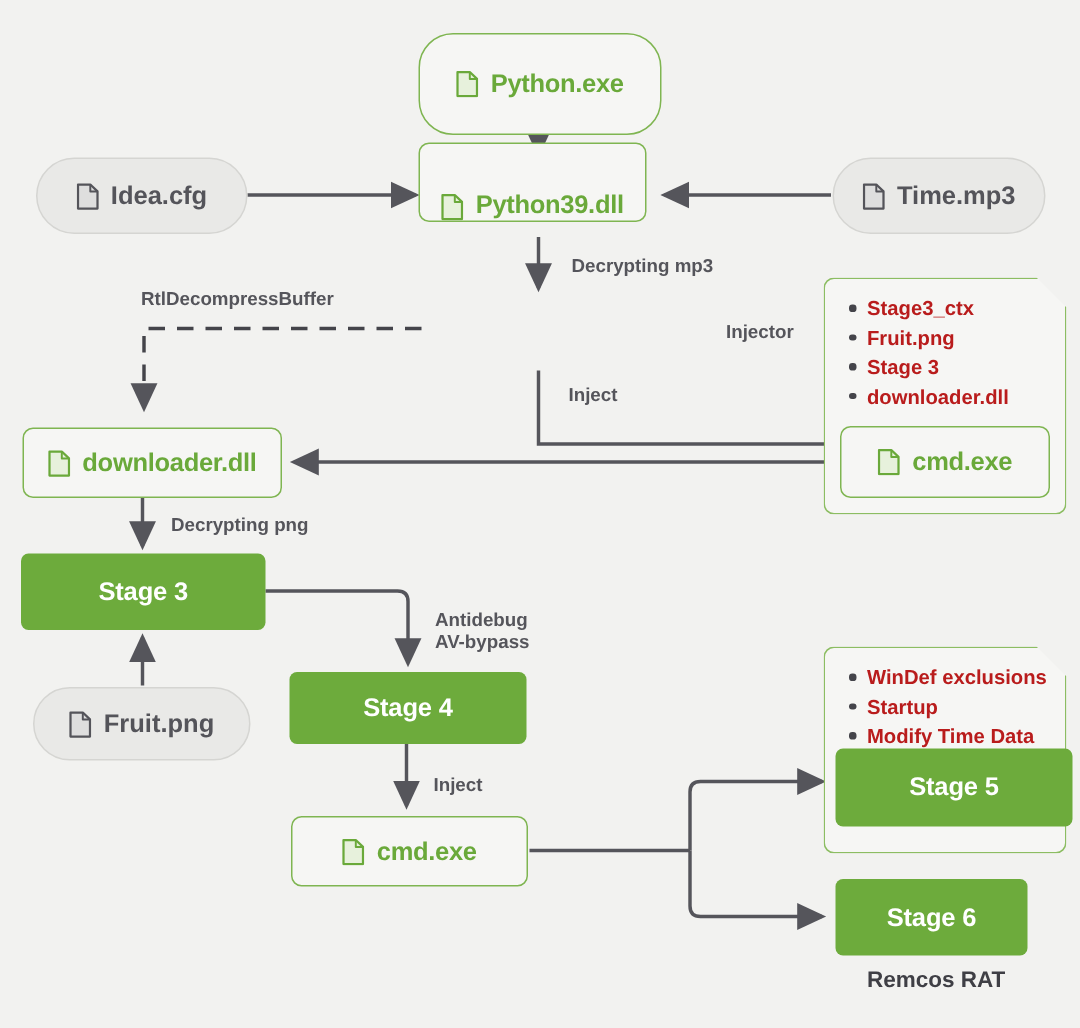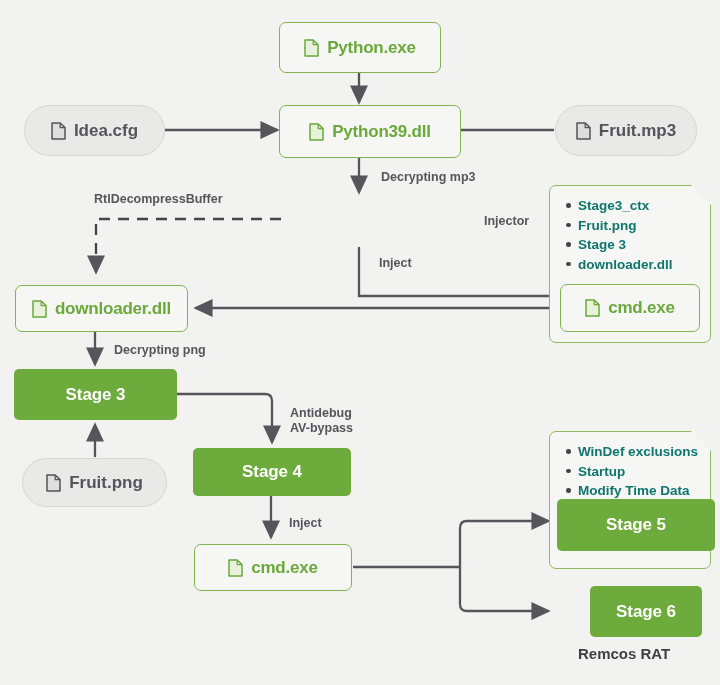--- a/index.html
+++ b/index.html
@@ -60,21 +60,21 @@
   .note .inner{
     position:absolute;left:0;top:0;right:0;bottom:0;
     padding:10px 12px;
     box-sizing:border-box;
   }
   .note ul{
     margin:0;padding:0 0 0 16px;list-style:none;
   }
   .note li{
     position:relative;
-    color:#0f766e;
+    color:#b91c1c;
     font-size:13.5px;
     font-weight:bold;
     line-height:19.5px;
     white-space:nowrap;
   }
   .note li:before{
     content:"";position:absolute;left:-12px;top:7px;
     width:4.5px;height:4.5px;border-radius:50%;background:#44444a;
   }
 
@@ -133,31 +133,31 @@
       <path d="M353,567 L460,567"></path>
       <path d="M460,567 L460,528 Q460,521 467,521 L548,521" marker-end="url(#ah)"></path>
       <path d="M460,567 L460,604 Q460,611 467,611 L548,611" marker-end="url(#ah)"></path>
     </g>
 
     <g stroke="#44444a" stroke-width="2.3" fill="none" stroke-dasharray="11,8">
       <path d="M281,219 L96,219 L96,272" marker-end="url(#ah)"></path>
     </g>
   </svg>
 
-  <div class="node filebox" style="left:279px;top:22px;width:162px;height:51px;">
+  <div class="node filebox" style="left:279px;top:22px;width:162px;height:68px;border-radius:23px;">
     <span class="ficon">
       <svg viewBox="0 0 15 18" width="15" height="18">
           <path d="M1 1 h8.2 L14 5.6 V17 H1 Z" fill="#e7f1dc" stroke="#6aa93a" stroke-width="1.5" stroke-linejoin="round"></path>
           <path d="M9.2 1 V5.6 H14" fill="none" stroke="#6aa93a" stroke-width="1.3" stroke-linejoin="round"></path>
         </svg>
     </span>
     <span class="lbl">Python.exe</span>
   </div>
 
-  <div class="node filebox" style="left:279px;top:105px;width:182px;height:53px;">
+  <div class="node filebox" style="left:279px;top:95px;width:152px;height:53px;align-items:flex-end;">
     <span class="ficon">
       <svg viewBox="0 0 15 18" width="15" height="18">
           <path d="M1 1 h8.2 L14 5.6 V17 H1 Z" fill="#e7f1dc" stroke="#6aa93a" stroke-width="1.5" stroke-linejoin="round"></path>
           <path d="M9.2 1 V5.6 H14" fill="none" stroke="#6aa93a" stroke-width="1.3" stroke-linejoin="round"></path>
         </svg>
     </span>
     <span class="lbl">Python39.dll</span>
   </div>
 
   <div class="node pill" style="left:24px;top:105px;width:141px;height:51px;">
@@ -170,21 +170,21 @@
     <span class="lbl">Idea.cfg</span>
   </div>
 
   <div class="node pill" style="left:555px;top:105px;width:142px;height:51px;">
     <span class="ficon">
       <svg viewBox="0 0 15 18" width="15" height="18">
           <path d="M1 1 h8.2 L14 5.6 V17 H1 Z" fill="#dedede" stroke="#54545a" stroke-width="1.5" stroke-linejoin="round"></path>
           <path d="M9.2 1 V5.6 H14" fill="none" stroke="#54545a" stroke-width="1.3" stroke-linejoin="round"></path>
         </svg>
     </span>
-    <span class="lbl">Fruit.mp3</span>
+    <span class="lbl">Time.mp3</span>
   </div>
 
 
   <div class="note" style="left:549px;top:185px;width:162px;height:158px;">
     <div class="inner">
       <ul>
         <li>Stage3_ctx</li>
         <li>Fruit.png</li>
         <li>Stage 3</li>
         <li>downloader.dll</li>
@@ -246,21 +246,21 @@
         <li>Startup</li>
         <li>Modify Time Data</li>
         <li>Modify hash of dll</li>
       </ul>
     </div>
   </div>
   <div class="node stage" style="left:557px;top:499px;width:158px;height:52px;">
     <span>Stage 5</span>
   </div>
 
-  <div class="node stage" style="left:557px;top:586px;width:112px;height:51px;margin-left:33px;">
+  <div class="node stage" style="left:557px;top:586px;width:128px;height:51px;">
     <span>Stage 6</span>
   </div>
 
   <div class="edgelabel" style="left:381px;top:170px;text-align:center;">Decrypting mp3</div>
   <div class="edgelabel" style="left:452px;top:214px;padding-left:32px;">Injector</div>
   <div class="edgelabel" style="left:379px;top:256px;">Inject</div>
   <div class="edgelabel" style="left:94px;top:192px;">RtlDecompressBuffer</div>
   <div class="edgelabel" style="left:114px;top:343px;">Decrypting png</div>
   <div class="edgelabel" style="left:290px;top:406px;">Antidebug
 AV-bypass</div>

